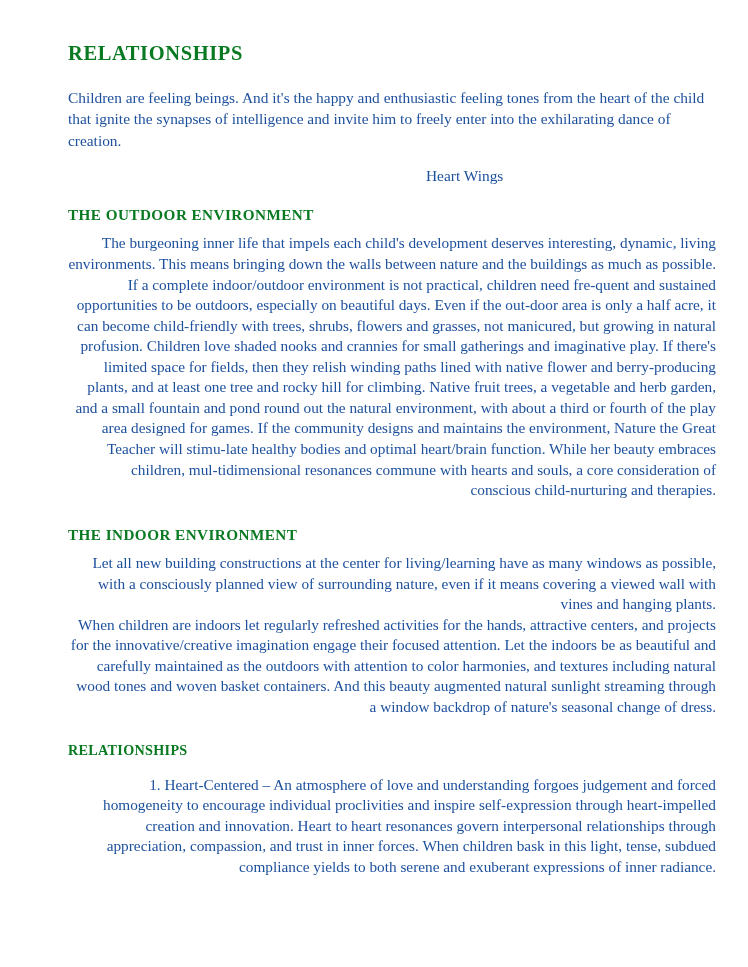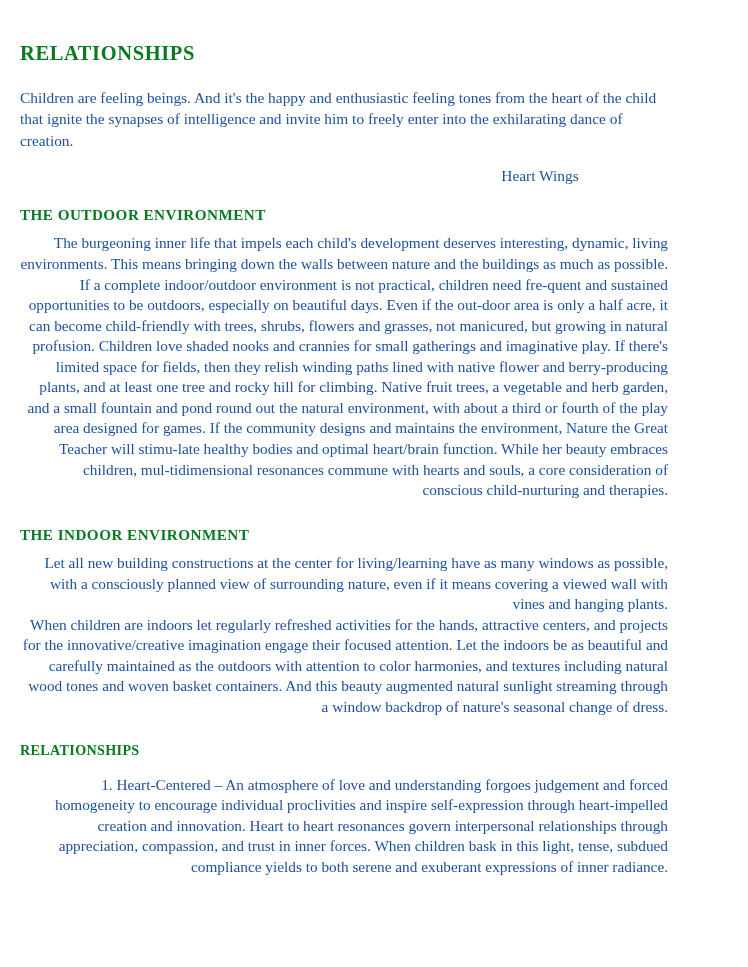--- a/index.html
+++ b/index.html
@@ -13,21 +13,21 @@
     overflow: hidden;
     font-family: "Liberation Serif", "DejaVu Serif", serif;
     -webkit-font-smoothing: antialiased;
   }
   .page {
     position: relative;
     width: 748px;
     height: 948px;
     background: #ffffff;
     box-sizing: border-box;
-    padding: 36px 46px 0 20px;
+    padding: 36px 46px 0 68px;
   }
   .doc-title {
     color: #0a7a22;
     font-weight: bold;
     font-size: 20.5px;
     letter-spacing: 0.6px;
     margin: 6px 0 0 0;
     line-height: 1.1;
   }
   .epigraph {
@@ -36,21 +36,20 @@
     line-height: 1.42;
     margin: 22px 0 0 0;
     width: 650px;
   }
   .attribution {
     color: #1c4f9c;
     font-size: 15.4px;
     line-height: 1.3;
     margin: 14px 0 0 0;
     padding-left: 358px;
-    text-align: center;
   }
   .section-heading {
     color: #0a7a22;
     font-weight: bold;
     font-size: 15.2px;
     letter-spacing: 0.45px;
     margin: 14px 0 0 0;
     line-height: 1.2;
   }
   .section-heading.sub {

